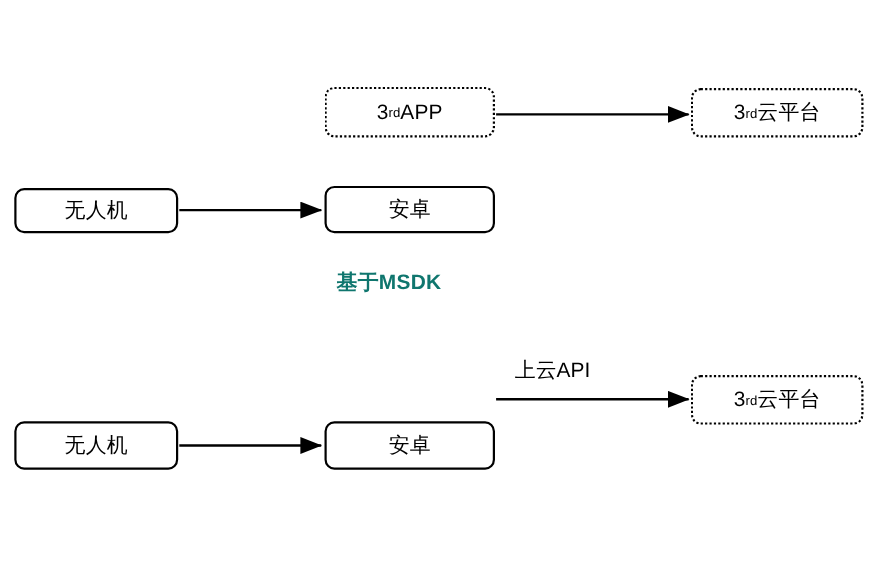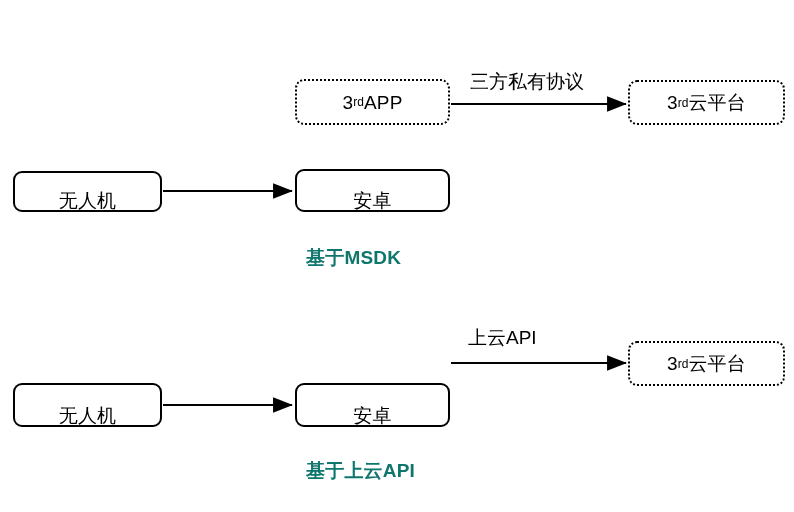--- a/index.html
+++ b/index.html
@@ -39,21 +39,20 @@
     justify-content: center;
     background: #ffffff;
     font-size: 19px;
     line-height: 1;
     white-space: nowrap;
     letter-spacing: 0.2px;
   }
   .node.solid {
     border: 2.4px solid #000000;
     border-radius: 9px;
-    align-items: flex-end;
   }
   .node.dotted {
     border: 2.2px dotted #000000;
     border-radius: 9px;
   }
 
   .node .sup {
     font-size: 12px;
     vertical-align: super;
     line-height: 0;
@@ -136,36 +135,34 @@
   <div class="node solid" id="android-top">
     <span>安卓</span>
   </div>
 
   <div class="node dotted" id="cloud-top">
     <span>3</span>
       <span class="sup">rd</span>
       <span>云平台</span>
   </div>
 
-  <div class="edge-label" id="label-private-proto">三方私有协议</div>
 
   <div class="caption" id="caption-msdk">基于MSDK</div>
 
   <div class="node solid" id="drone-bot">
     <span>无人机</span>
   </div>
 
 
   <div class="node solid" id="android-bot">
     <span>安卓</span>
   </div>
 
   <div class="node dotted" id="cloud-bot">
     <span>3</span>
       <span class="sup">rd</span>
       <span>云平台</span>
   </div>
 
   <div class="edge-label" id="label-cloud-api">上云API</div>
 
-  <div class="caption" id="caption-cloud-api">基于上云API</div>
 
 </div>
 
 </body></html>

